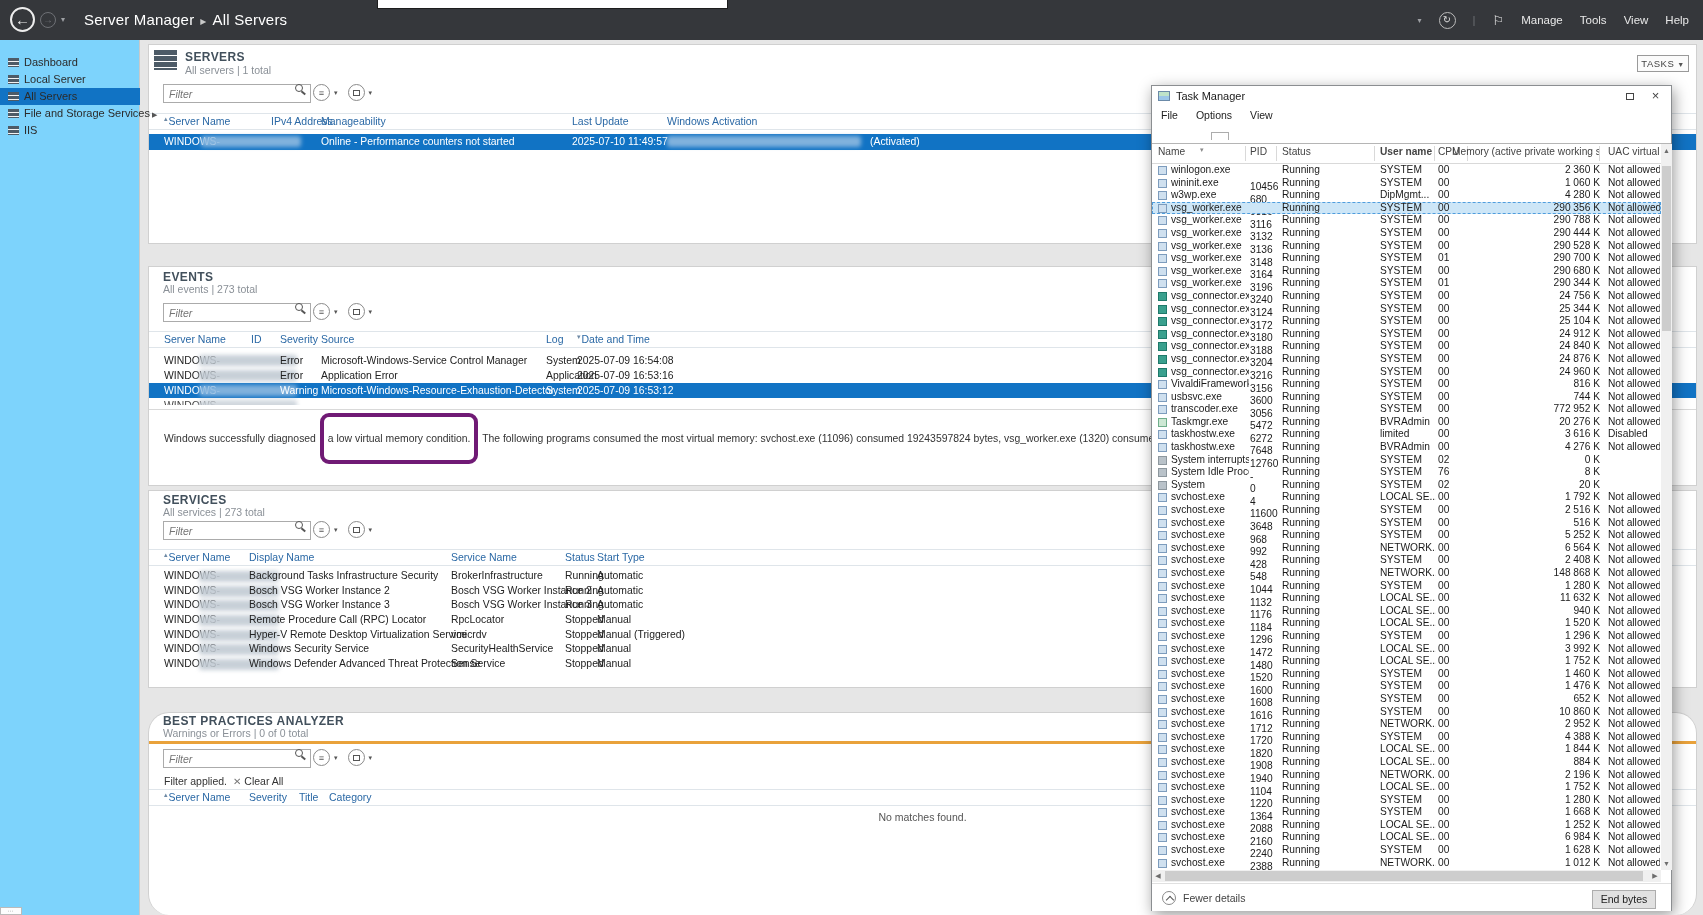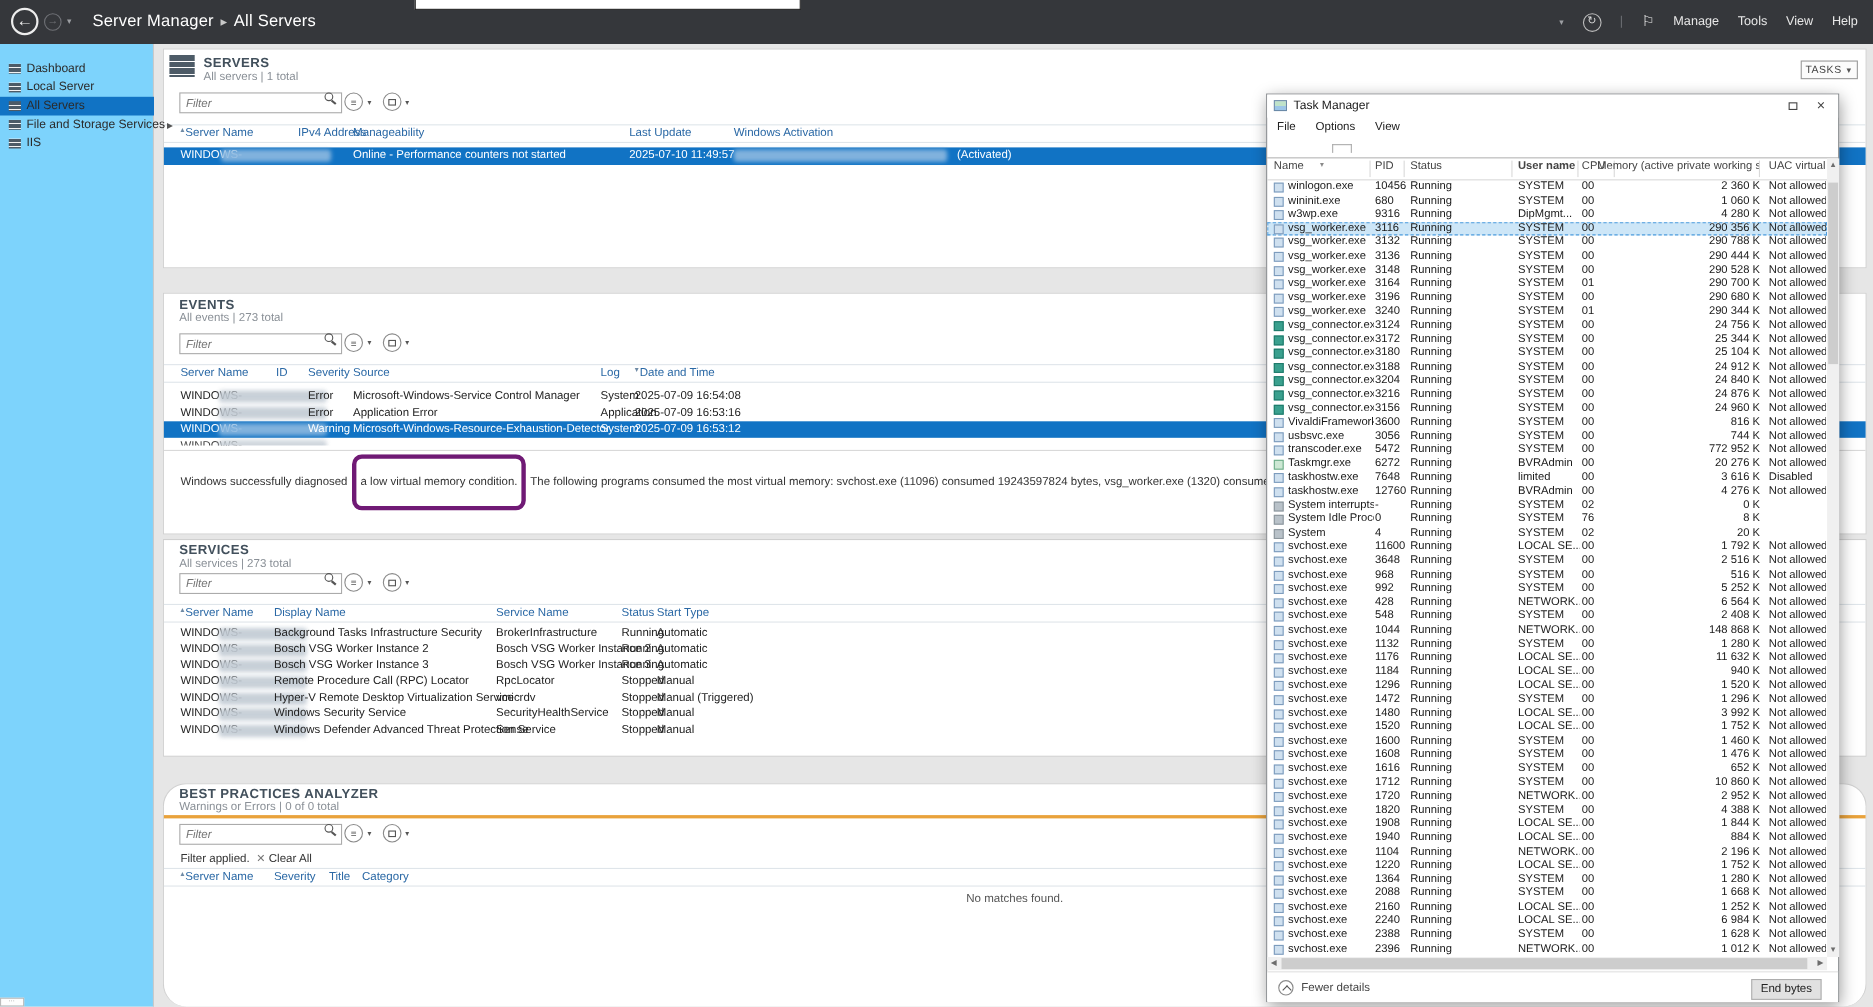--- a/index.html
+++ b/index.html
@@ -101,21 +101,21 @@
   .h-cpu { left:286px; width:30px; height:15px; }
   .h-mem { left:300px; width:148px; height:15px; text-align:right; }
   .h-uac { left:456px; width:52px; height:15px; }
   .tm-sortmark { position:absolute; left:48px; top:2px; font-size:7px; color:#8a8a8a; }
 
   .tm-rows { position:absolute; left:0; top:78px; width:509px; height:706px; overflow:hidden; }
   .tm-row { position:relative; height:12.6px; line-height:12.6px; }
   .tm-row.selected { background:#cde6f7; outline:1px dashed #4f9ddd; outline-offset:-1px; }
   .tc { position:absolute; top:0; font-size:10.2px; color:#1a1a1a; white-space:nowrap; overflow:hidden; height:12.6px; }
   .t-name { left:19px; width:78px; }
-  .t-pid { left:98px; width:30px; }
+  .t-pid { left:98px; width:30px;margin-top:17px; }
   .t-status { left:130px; width:60px; }
   .t-user { left:228px; width:56px; }
   .t-cpu { left:286px; width:24px; }
   .t-mem { left:330px; width:118px; text-align:right; }
   .t-uac { left:456px; width:52px; }
   .picon { position:absolute; left:6px; top:2px; width:9px; height:9px; background:#cfe0ef; border:1px solid #7d9cbd; }
   .tm-row.ic-connector .picon { background:#3aa08e; border-color:#1f7a6b; }
   .tm-row.ic-system .picon { background:#b9c2c9; border-color:#8d979e; }
   .tm-row.ic-taskmgr .picon { background:#cde8d4; border-color:#6fae8b; }
 

